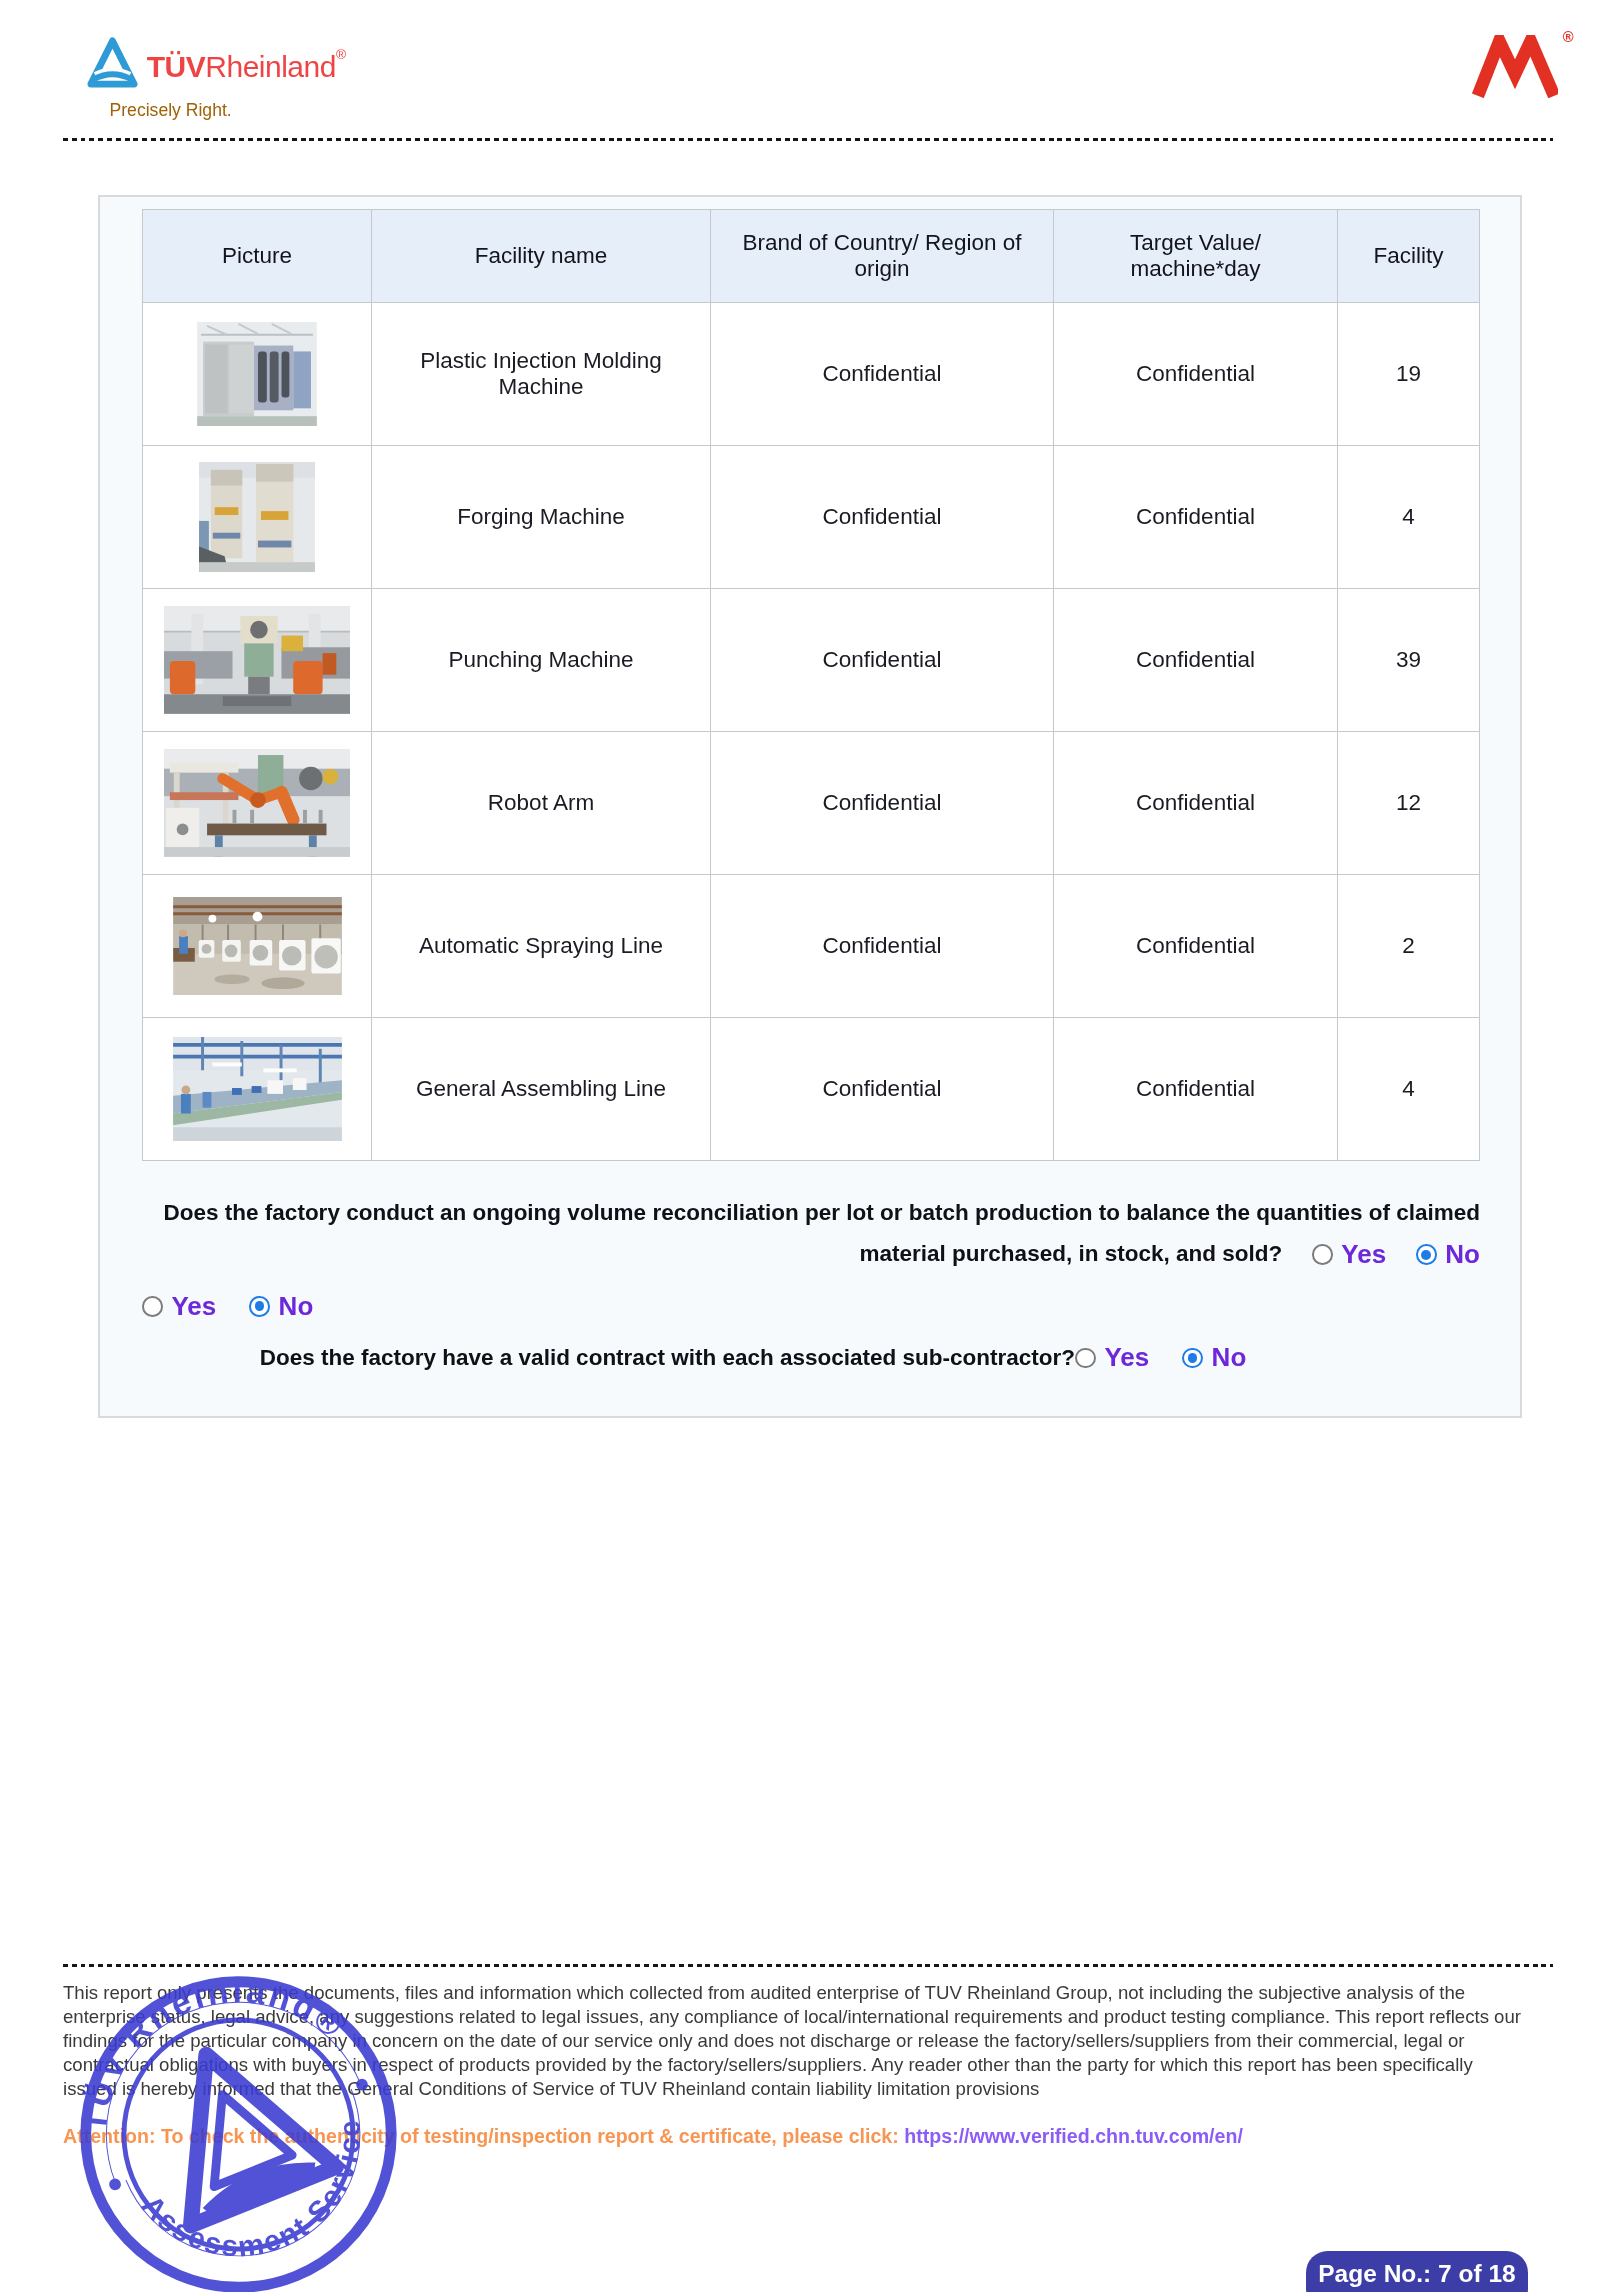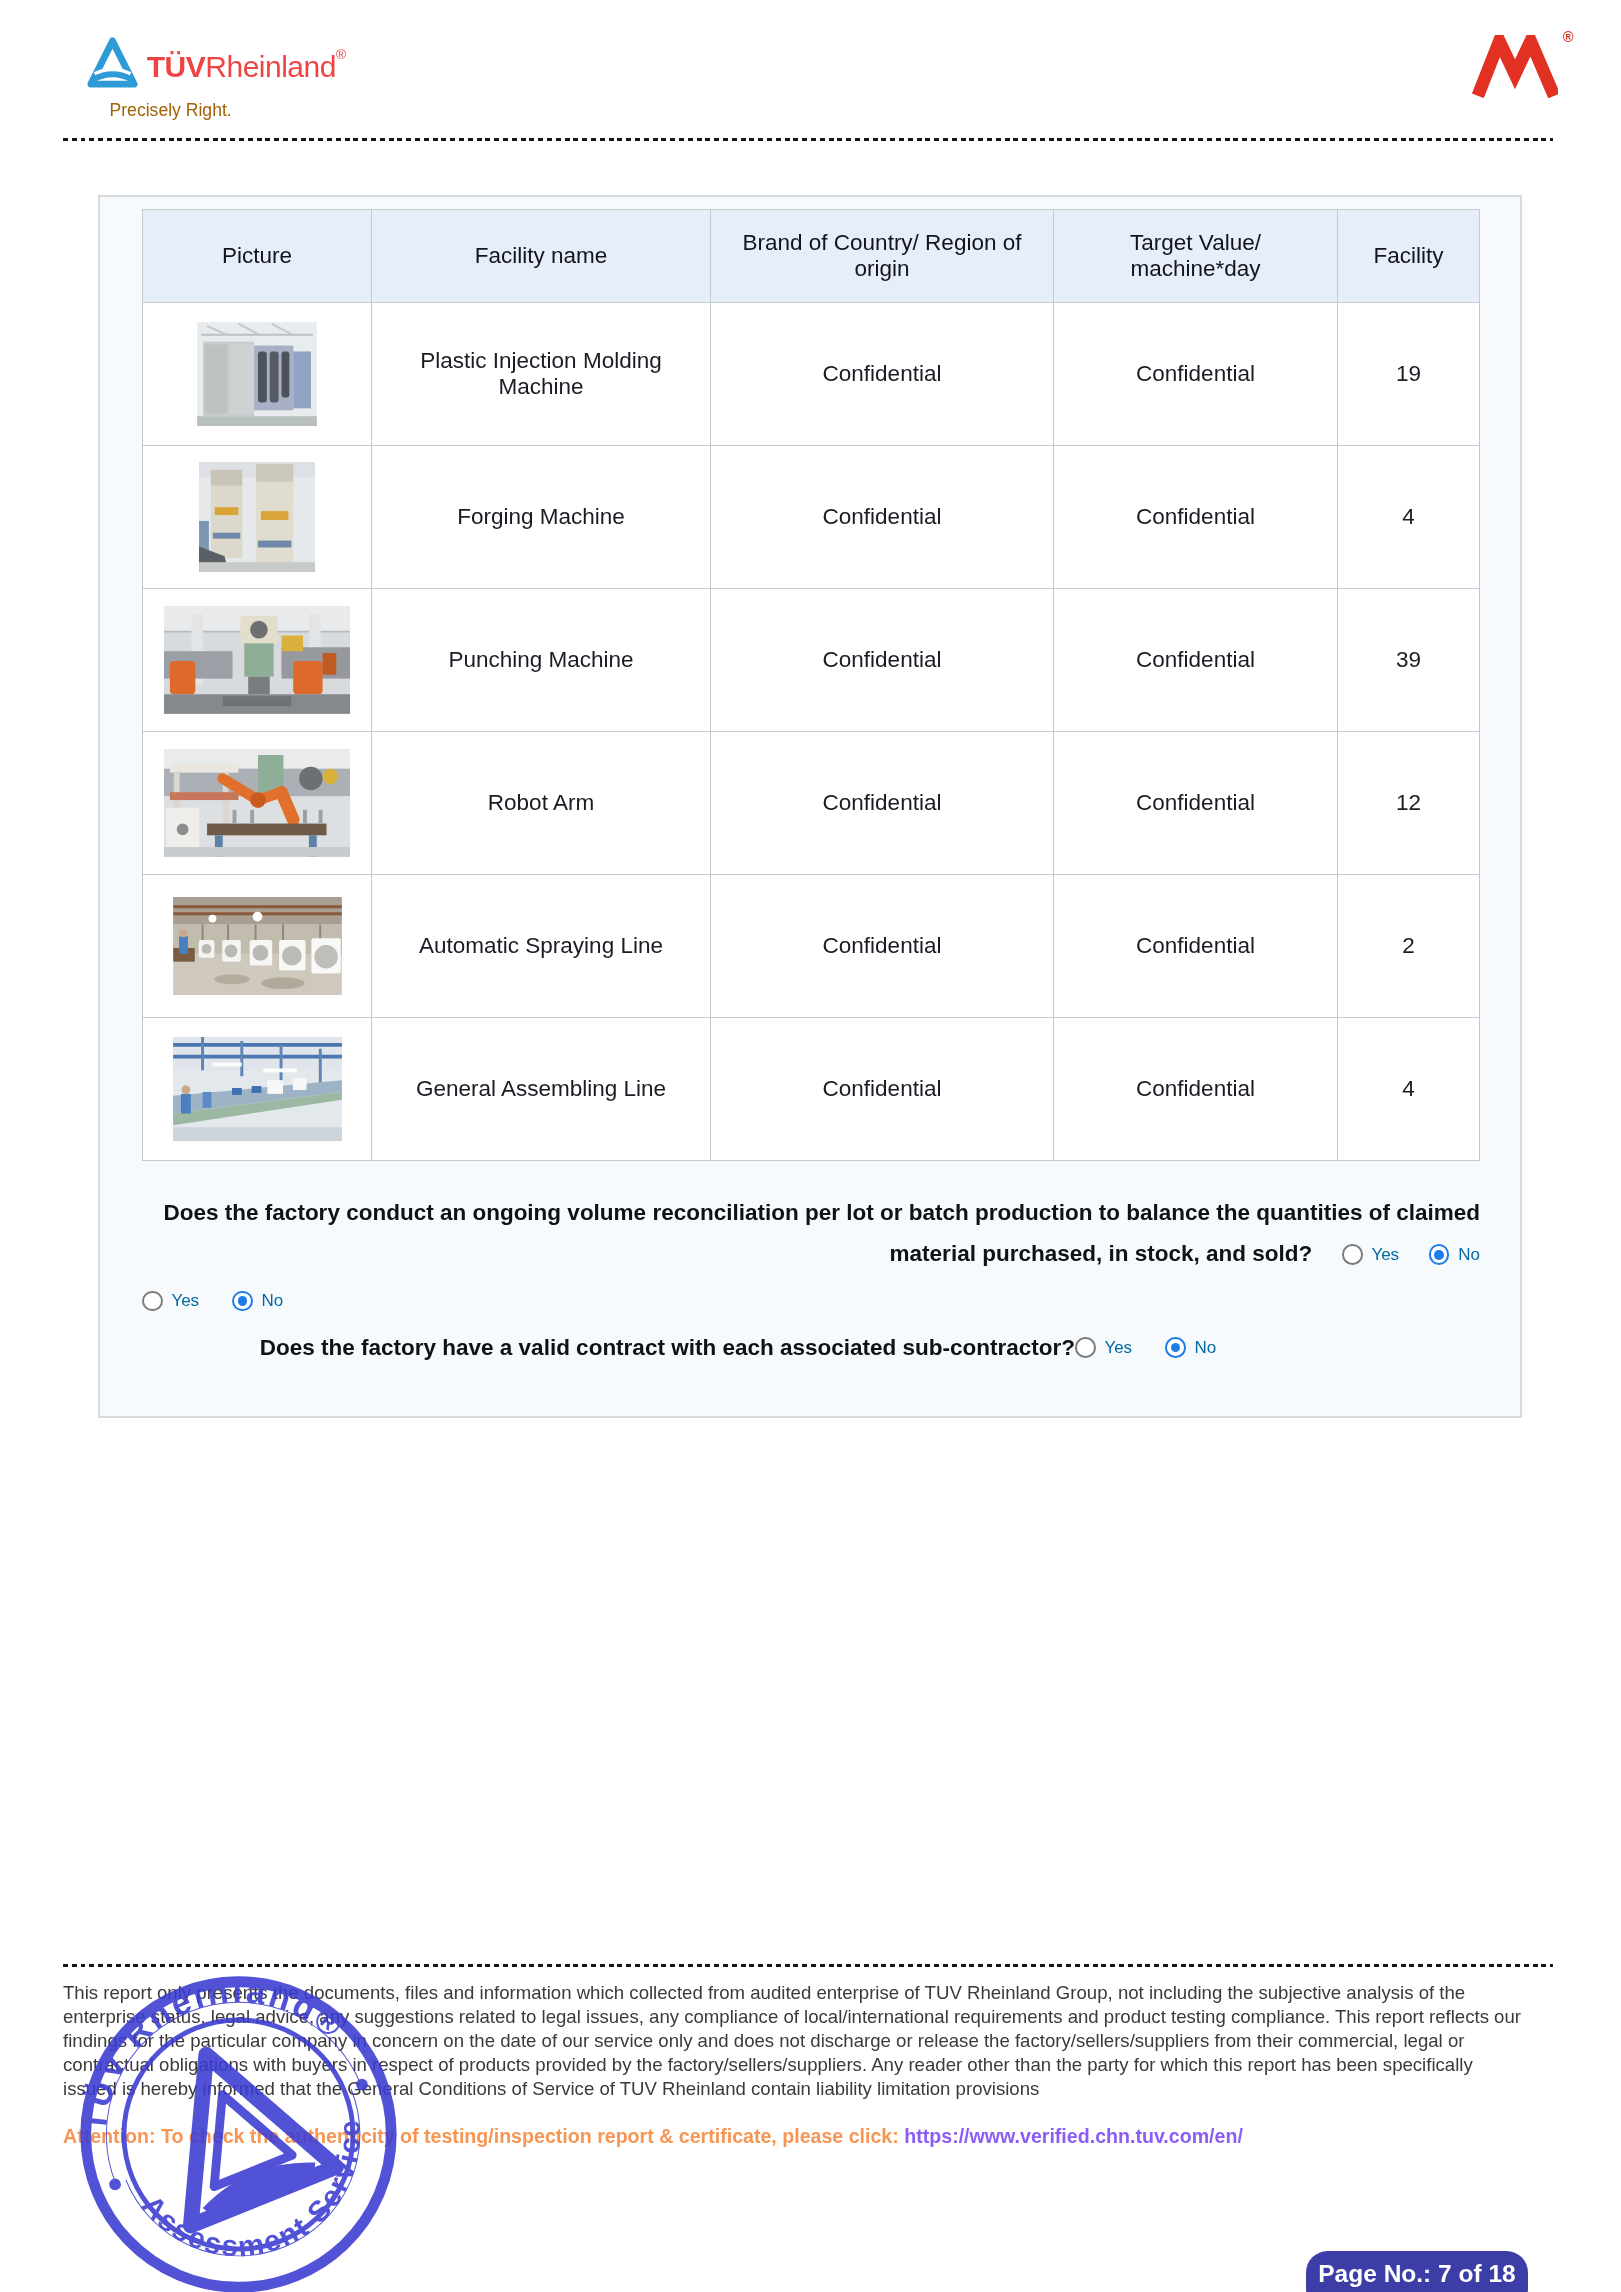--- a/index.html
+++ b/index.html
@@ -37,21 +37,21 @@
   
   .questions { margin-top:31px; width:1338px;text-align:right; }
   .question { font-size:22.5px; font-weight:700; color:#101018; line-height:41px; }
   .qrow { display:grid; grid-template-columns:933px auto; align-items:center; margin-top:15.7px; }
   .radios { display:flex; gap:33px; align-items:center; }
   .radio-pair { display:inline-flex; align-items:center; gap:8.8px; margin-left:23.5px; vertical-align:-3.9px; cursor:pointer; }
   .qrow .radio-pair { margin-left:0; }
   .radio { width:20.6px; height:20.6px; border:2.5px solid #7c7c7c; border-radius:50%; background:#fff; display:inline-block; position:relative; flex:none; }
   .radio-pair.checked .radio { border-color:#1e7ce8; }
   .radio-pair.checked .radio::after { content:""; position:absolute; inset:3.4px; border-radius:50%; background:#1e7ce8; }
-  .radio-label { font-size:17px; font-weight:400; color:#0369a1; }
+  .radio-label { font-size:26px; font-weight:700; color:#6d28d9; }
   
   .disclaimer { position:absolute; top:1981px; left:63px; width:1462px;
     font-size:18.6px; line-height:24px; color:#3a3a3a; }
   .attention { position:absolute; top:2125px; left:63px; width:1490px;
     font-size:19.6px; font-weight:700; color:#f79552; }
   .attention a { color:#8b5cf6; text-decoration:none; }
   .stamp { position:absolute; left:74px; top:1970px; opacity:0.88; z-index:3; pointer-events:none; }
   .stamp .ink { stroke:#3b3bd2; fill:none; }
   .stamp text { fill:#3b3bd2; stroke:none; font-family:"Liberation Sans","DejaVu Sans",sans-serif; font-weight:700; }
   .page-badge { position:absolute; left:1306px; top:2251px; width:222px; height:59px;

